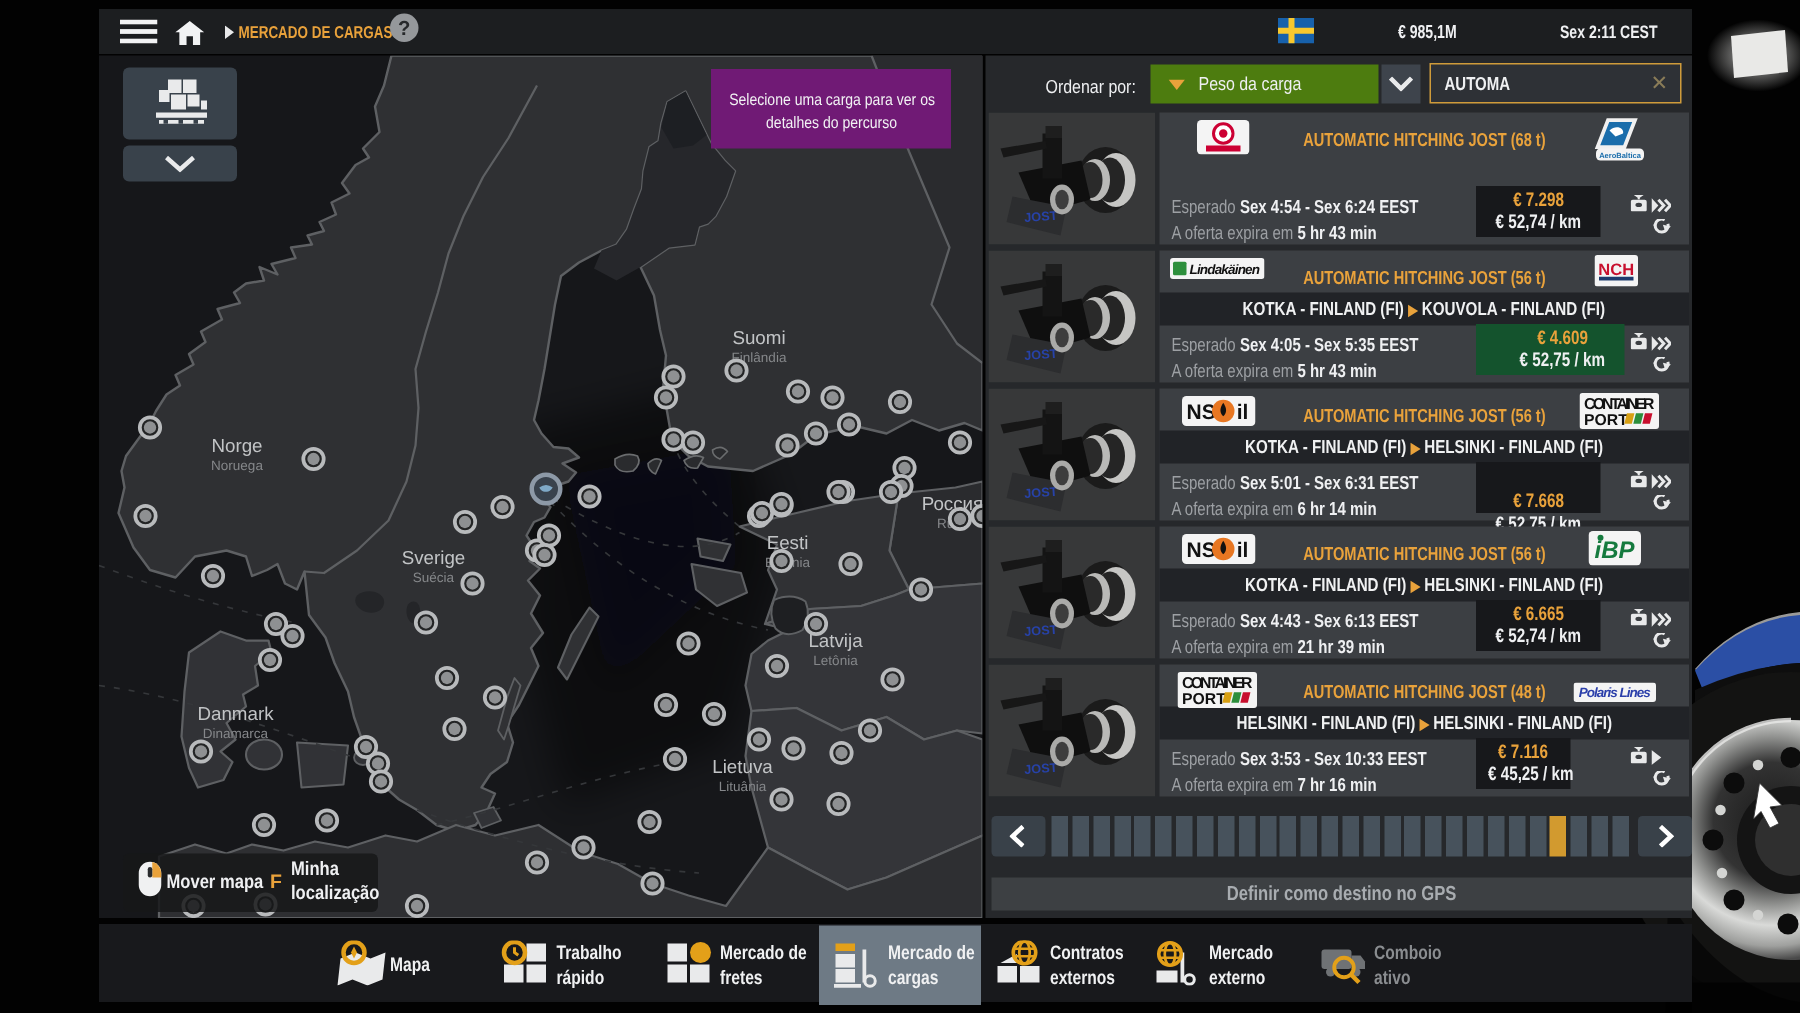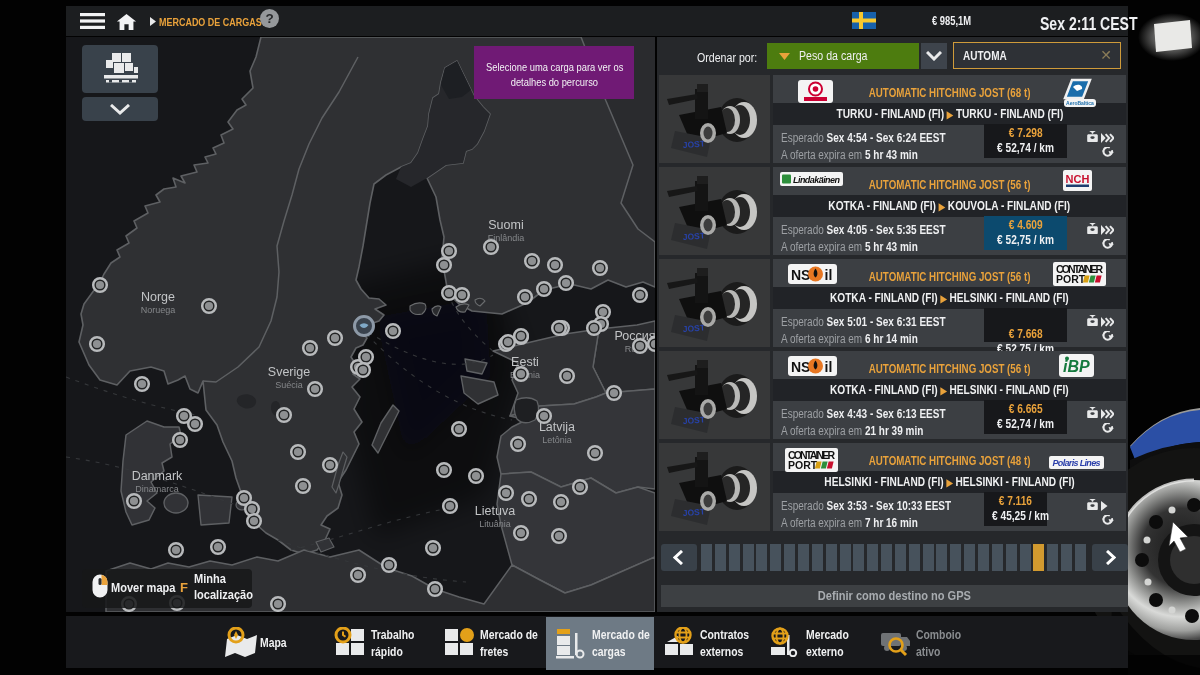--- a/index.html
+++ b/index.html
@@ -72,21 +72,21 @@
       <path d="M0 0 L6 4.5 L0 9 Z" fill="#e8e9ea"></path>
     </svg>
   <div class="abs orange" style="left:93px;top:9.5px;font-size:11.5px;font-weight:bold;"><span class="cxl" style="transform:scaleX(0.78);">MERCADO DE CARGAS</span></div>
   <div class="abs" style="left:194px;top:2.5px;width:19px;height:19px;border-radius:50%;background:#95989b;color:#26282a;text-align:center;font-size:13.5px;font-weight:bold;line-height:19px;">?</div>
   <svg class="abs" style="left:786px;top:6px;" width="24" height="17">
     <rect width="24" height="17" fill="#1761ab"></rect>
     <rect x="0" y="6.5" width="24" height="4" fill="#f8c82d"></rect>
     <rect x="7" y="0" width="4" height="17" fill="#f8c82d"></rect>
   </svg>
   <div class="abs white" style="left:866px;top:8px;font-size:12.5px;font-weight:bold;"><span class="cxl" style="transform:scaleX(0.75);">€ 985,1M</span></div>
-  <div class="abs white" style="left:974px;top:8px;font-size:18px;font-weight:bold;"><span class="cxl" style="transform:scaleX(0.78);">Sex 2:11 CEST</span></div>
+  <div class="abs white" style="left:974px;top:8px;font-size:12px;font-weight:bold;"><span class="cxl" style="transform:scaleX(0.78);">Sex 2:11 CEST</span></div>
 </div>
 
 <div class="abs" style="left:66px;top:37px;width:589px;height:575px;background:#16171a;overflow:hidden;">
   <svg class="abs" style="left:0;top:0;" width="589" height="575" id="mapsvg">
       <defs>
         <filter id="blur12" x="-40%" y="-40%" width="180%" height="180%">
           <feGaussianBlur stdDeviation="12"></feGaussianBlur>
         </filter>
       </defs>
       <path d="M280 250 L420 215 L460 330 L420 460 L310 500 L280 380 Z" fill="rgba(5,6,10,0.42)" filter="url(#blur12)"></path>
@@ -362,23 +362,20 @@
             <circle cx="17.5" cy="9" r="2.8" fill="#c03"></circle>
             <rect x="6" y="17" width="23" height="4" fill="#c03"></rect>
           </svg></div>
     <div class="abs orange" style="left:0;top:11px;width:100%;text-align:center;font-size:12.5px;font-weight:bold;"><span class="cxc">AUTOMATIC HITCHING JOST (68 t)</span></div>
     <div class="abs" style="left:290px;top:3px;z-index:3;"><svg width="34" height="30" viewBox="0 0 34 30">
             <path d="M9 2 L27 2 L20 20 L2 20 Z" fill="#1a6dab" stroke="#f0f0f0" stroke-width="2.5"></path>
             <path d="M10 9 C14 5 20 7 19 11 L14 13 Z" fill="#fff"></path>
             <rect x="1" y="21" width="32" height="8" rx="3" fill="#f4f4f4"></rect>
             <text x="17" y="27" font-size="5" text-anchor="middle" fill="#1a6dab" font-weight="bold" font-family="Liberation Sans">AeroBaltica</text>
           </svg></div>
-    <div class="abs" style="left:0;top:28px;width:100%;height:22px;background:#212327;text-align:center;">
-      <span class="cxc" style="font-size:12.5px;font-weight:bold;color:#f0f1f2;line-height:22px;transform:scaleX(0.81);">TURKU - FINLAND (FI) <span class="orange" style="font-size:10px;">▶</span> TURKU - FINLAND (FI)</span>
-    </div>
     <div class="abs" style="left:8px;top:56px;font-size:12.5px;color:#9da0a4;"><span class="cxl">Esperado <span class="white" style="font-weight:bold;">Sex 4:54 - Sex 6:24 EEST</span></span></div>
     <div class="abs" style="left:8px;top:73px;font-size:12.5px;color:#9da0a4;"><span class="cxl">A oferta expira em <span class="white" style="font-weight:bold;">5 hr 43 min</span></span></div>
     <div class="abs" style="left:211px;top:49px;width:83px;height:34px;background:#17181b;text-align:center;">
       <div class="orange" style="font-size:13px;font-weight:bold;margin-top:1px;"><span class="cxc">€ 7.298</span></div>
       <div class="white" style="font-size:13px;font-weight:bold;"><span class="cxc">€ 52,74 / km</span></div>
     </div>
     <div class="abs" style="left:314px;top:53px;"><svg width="11" height="11" viewBox="0 0 11 11">
             <path d="M2.2 0 L8.8 0 L6.2 1.8 L6.2 2.8 L4.8 2.8 L4.8 1.8 Z M1.6 3.2 L9.4 3.2 C10.3 3.2 10.8 3.8 10.8 4.6 L10.8 10 C10.8 10.6 10.4 11 9.8 11 L1.2 11 C0.6 11 0.2 10.6 0.2 10 L0.2 4.6 C0.2 3.8 0.7 3.2 1.6 3.2 Z" fill="#e8e9ea"></path>
             <ellipse cx="5.5" cy="6.6" rx="2.2" ry="1.4" fill="#3c3f43"></ellipse>
           </svg></div>
@@ -419,21 +416,21 @@
     <div class="abs" style="left:290px;top:3px;z-index:3;"><svg width="29" height="21" viewBox="0 0 29 21">
             <rect width="29" height="21" rx="2" fill="#f4f4f4"></rect>
             <text x="14.5" y="13" font-size="11" text-anchor="middle" fill="#c8102e" font-weight="bold" font-family="Liberation Sans">NCH</text>
             <rect x="3" y="14.5" width="23" height="2.5" fill="#1d3c6e"></rect>
           </svg></div>
     <div class="abs" style="left:0;top:28px;width:100%;height:22px;background:#212327;text-align:center;">
       <span class="cxc" style="font-size:12.5px;font-weight:bold;color:#f0f1f2;line-height:22px;transform:scaleX(0.81);">KOTKA - FINLAND (FI) <span class="orange" style="font-size:10px;">▶</span> KOUVOLA - FINLAND (FI)</span>
     </div>
     <div class="abs" style="left:8px;top:56px;font-size:12.5px;color:#9da0a4;"><span class="cxl">Esperado <span class="white" style="font-weight:bold;">Sex 4:05 - Sex 5:35 EEST</span></span></div>
     <div class="abs" style="left:8px;top:73px;font-size:12.5px;color:#9da0a4;"><span class="cxl">A oferta expira em <span class="white" style="font-weight:bold;">5 hr 43 min</span></span></div>
-    <div class="abs" style="left:211px;top:49px;width:83px;height:34px;background:#0c4a6e;text-align:center;">
+    <div class="abs" style="left:211px;top:49px;width:83px;height:34px;background:#14532d;text-align:center;padding-left:16px;">
       <div class="orange" style="font-size:13px;font-weight:bold;margin-top:1px;"><span class="cxc">€ 4.609</span></div>
       <div class="white" style="font-size:13px;font-weight:bold;"><span class="cxc">€ 52,75 / km</span></div>
     </div>
     <div class="abs" style="left:314px;top:53px;"><svg width="11" height="11" viewBox="0 0 11 11">
             <path d="M2.2 0 L8.8 0 L6.2 1.8 L6.2 2.8 L4.8 2.8 L4.8 1.8 Z M1.6 3.2 L9.4 3.2 C10.3 3.2 10.8 3.8 10.8 4.6 L10.8 10 C10.8 10.6 10.4 11 9.8 11 L1.2 11 C0.6 11 0.2 10.6 0.2 10 L0.2 4.6 C0.2 3.8 0.7 3.2 1.6 3.2 Z" fill="#e8e9ea"></path>
             <ellipse cx="5.5" cy="6.6" rx="2.2" ry="1.4" fill="#3c3f43"></ellipse>
           </svg></div>
     <div class="abs" style="left:328px;top:54px;"><svg width="13" height="10" viewBox="0 0 13 10">
             <path d="M0 0 L4.6 5 L0 10 Z" fill="#e8e9ea"></path>
             <path d="M4.6 1.1 L8.2 5 L4.6 8.9" stroke="#e8e9ea" stroke-width="2" fill="none"></path>

